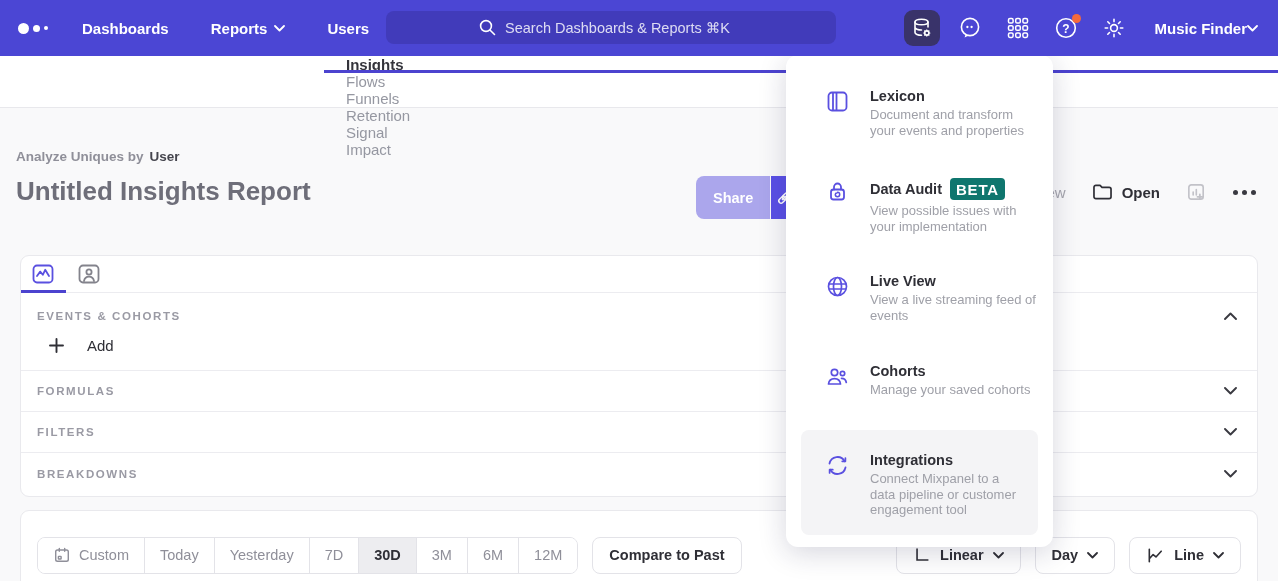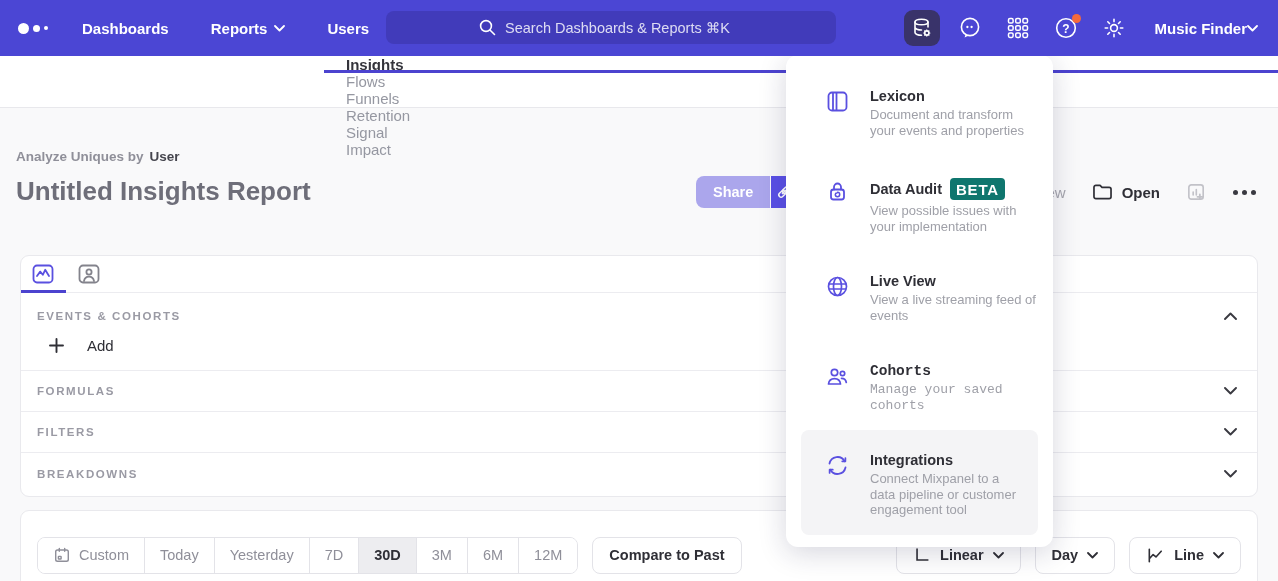--- a/index.html
+++ b/index.html
@@ -27,21 +27,21 @@
   
   .tabbar { position:absolute; top:56px; left:0; width:1278px; height:52px; background:#fff; border-bottom:1px solid #e8e8ec; display:flex; padding-left:324px; z-index:5;flex-direction:column; }
   .tab { position:relative; height:52px; display:flex; align-items:center; padding:0 22px; font-size:15px; color:#9597a1; cursor:pointer; }
   .tab.active { color:#34343b; font-weight:700; }
   .tab.active:after { content:""; position:absolute; left:0; right:0; bottom:0; height:3px; background:#4c43cf; }
 
   
   .subtitle { position:absolute; left:16px; top:149px; font-size:13.5px; color:#8f8f99; font-weight:700; }
   .subtitle b { color:#45454d; margin-left:6px; }
   .report-title { position:absolute; left:16px; top:176px; font-size:26px; font-weight:700; color:#6e6e79; }
-  .share-group { position:absolute; left:696px; top:176px; height:32px; display:flex; z-index:4; }
+  .share-group { position:absolute; left:696px; top:176px; height:43px; display:flex; z-index:4; }
   .share-main { background:#aba6ec; color:#fff; font-size:14.5px; font-weight:700; border:none; border-radius:8px 0 0 8px; padding:0 17px; cursor:pointer; }
   .share-link { width:26px; background:#5a50e6; border:none; border-radius:0 8px 8px 0; margin-left:1px; display:flex; align-items:center; justify-content:center; cursor:pointer; }
   .header-actions { position:absolute; right:22px; top:176px; height:32px; display:flex; align-items:center; gap:26px; z-index:4; }
   .hbtn { display:flex; align-items:center; gap:9px; font-size:15px; font-weight:700; color:#2f2f36; cursor:pointer; background:none; border:none; font-family:inherit; }
   .hbtn.dim { color:#a5a5ad; font-weight:400; }
   .dots3 { display:flex; gap:4px; cursor:pointer; padding:4px 0; }
   .dots3 i { width:5px; height:5px; border-radius:50%; background:#3a3a41; display:block; }
 
   
   .card { position:absolute; background:#fff; border:1px solid #e9e9ed; border-radius:9px; }
@@ -367,21 +367,21 @@
       </svg>
     </div>
     <div>
       <div class="menu-title">
           <span>Live View</span>
         </div>
       <div class="menu-desc">View a live streaming feed of events</div>
     </div>
   </div>
 
-  <div class="menu-item" style="top:308px;font-family:Liberation Mono, monospace;">
+  <div class="menu-item" style="top:308px;">
     <div class="menu-ico">
       <svg width="25" height="25" viewBox="0 0 25 25" fill="none" stroke="#5a50e0" stroke-width="1.7" stroke-linecap="round">
         <circle cx="9.5" cy="8.5" r="3.2"></circle>
           <path d="M3.5 20c.4-3.4 2.8-5.4 6-5.4s5.6 2 6 5.4z" stroke-linejoin="round"></path>
         <circle cx="17.5" cy="9.5" r="2.2"></circle>
           <path d="M16.5 14.3c2.6 0 4.4 1.6 4.8 4.2"></path>
       </svg>
     </div>
     <div>
       <div class="menu-title">

